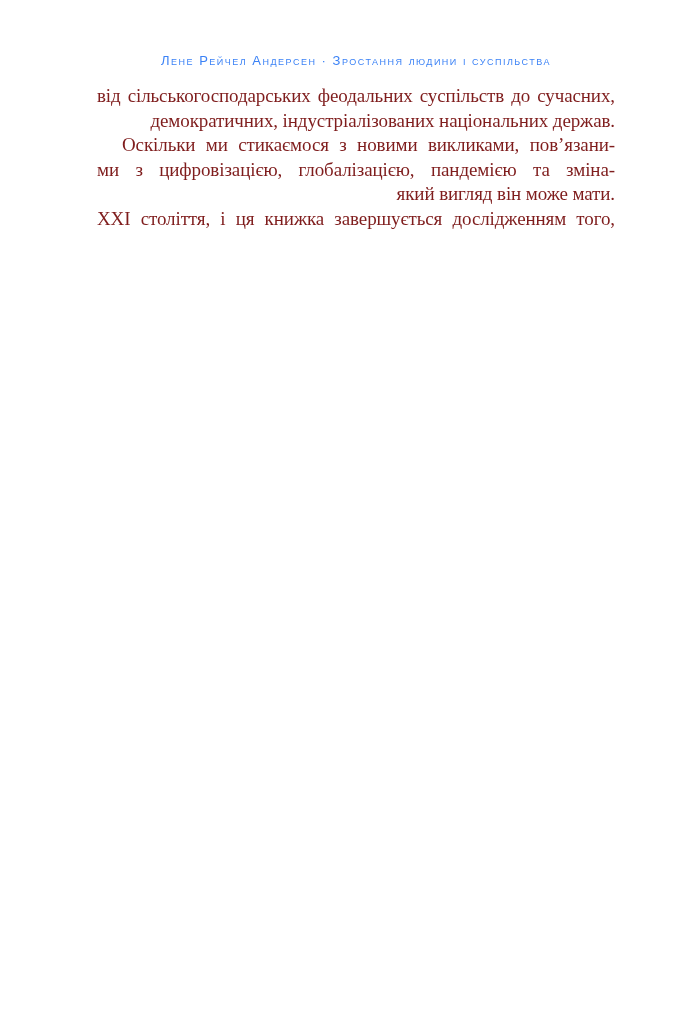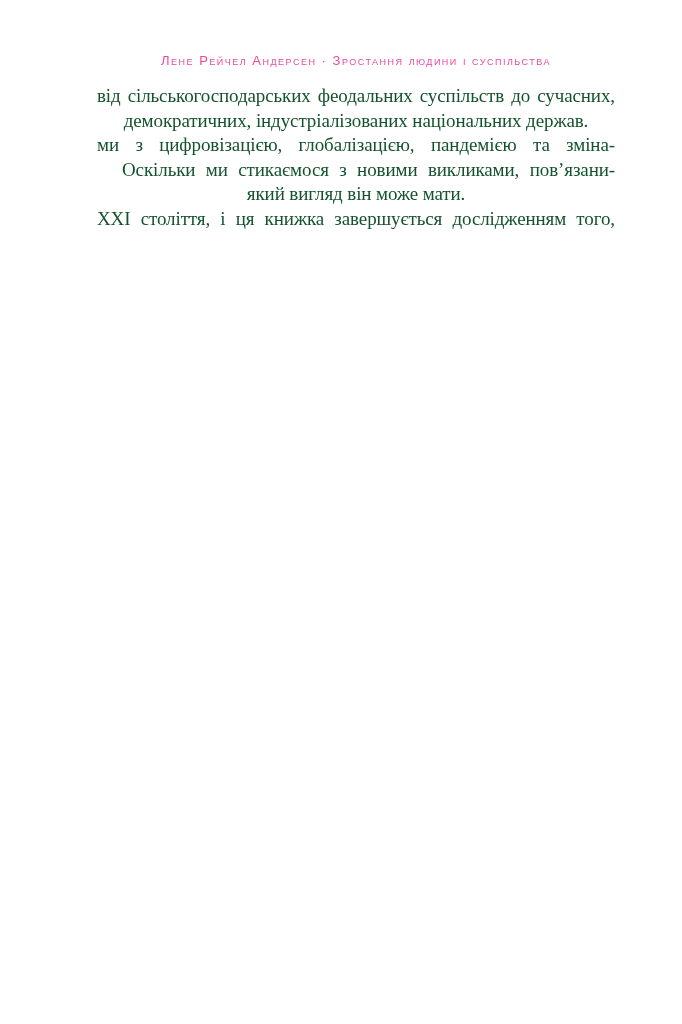--- a/index.html
+++ b/index.html
@@ -17,32 +17,32 @@
     left: 97px;
     width: 518px;
   }
   .running-header {
     top: 53px;
     text-align: center;
     font-family: "Liberation Sans", sans-serif;
     font-variant-caps: small-caps;
     font-size: 13px;
     letter-spacing: 1.5px;
-    color: #ec4899;
+    color: #3b82f6;
     white-space: nowrap;
   }
   .body-text {
     top: 84px;
     font-family: "Liberation Serif", "DejaVu Serif", serif;
     font-size: 19px;
     line-height: 24.5px;
     letter-spacing: -0.1px;
-    color: #14532d;
+    color: #7f1d1d;
   }
-  .line { text-align: center; }
+  .line { text-align: right; }
   .line.just {
     text-align: justify;
     text-align-last: justify;
     -moz-text-align-last: justify;
   }
   .line.indent { text-indent: 25px; }
 </style>
 </head>
 <body>
 
@@ -53,21 +53,21 @@
   </header>
 
   <main class="text-column body-text">
 
     <section class="paragraph">
       <div class="line just">від сільськогосподарських феодальних суспільств до сучасних,</div>
       <div class="line">демократичних, індустріалізованих національних держав.</div>
     </section>
 
     <section class="paragraph">
+      <div class="line just indent">Оскільки ми стикаємося з новими викликами, пов’язани-</div>
       <div class="line just">ми з цифровізацією, глобалізацією, пандемією та зміна-</div>
-      <div class="line just indent">Оскільки ми стикаємося з новими викликами, пов’язани-</div>
       <div class="line">який вигляд він може мати.</div>
       <div class="line just">XXI століття, і ця книжка завершується дослідженням того,</div>
     </section>
 
   </main>
 
 </div>
 
 </body></html>

